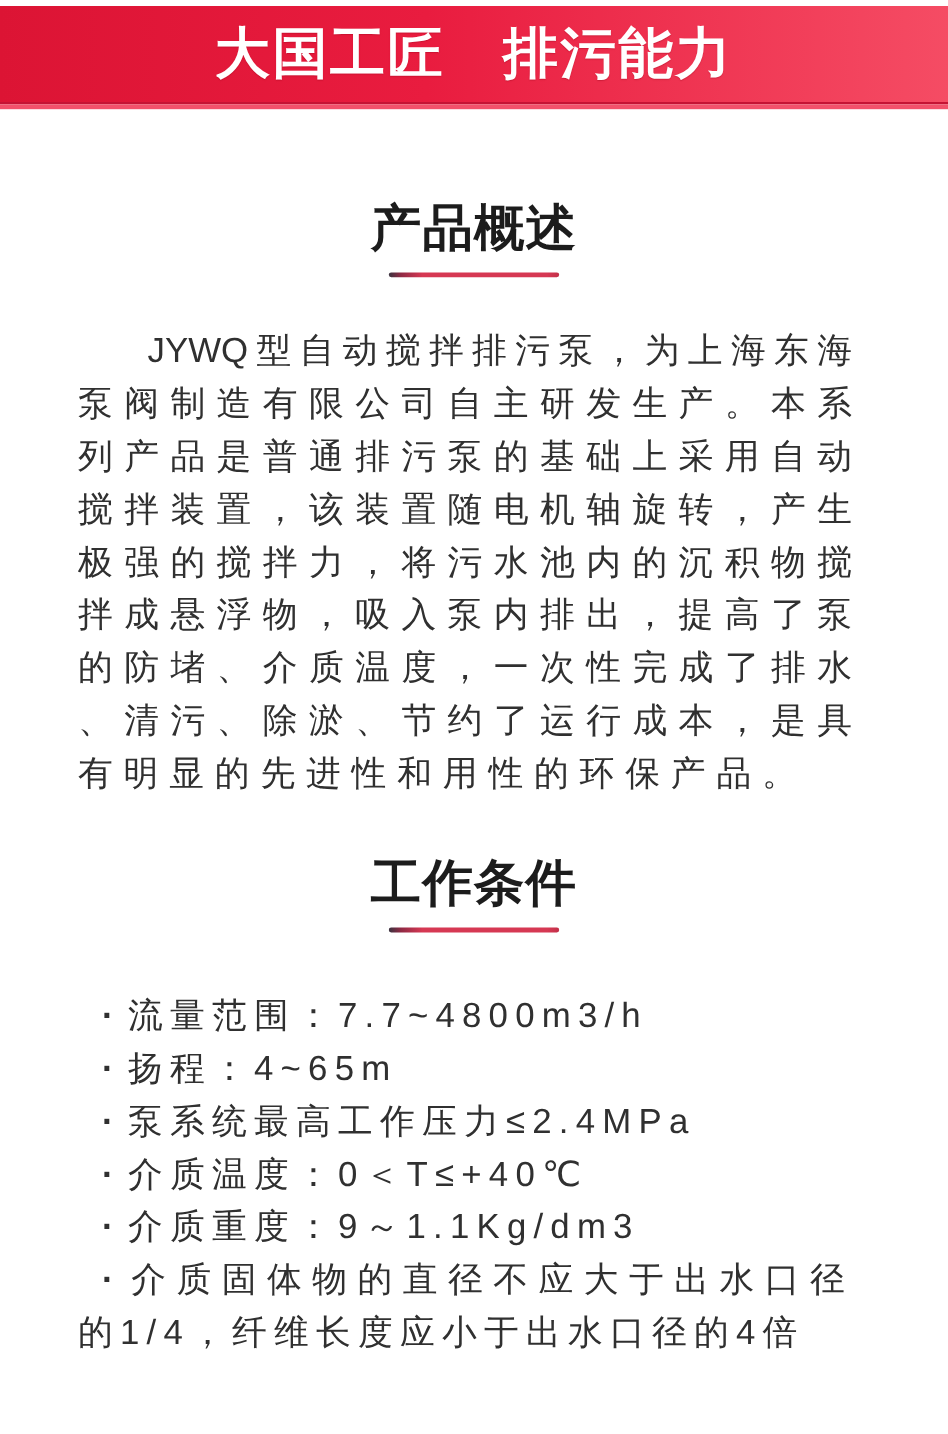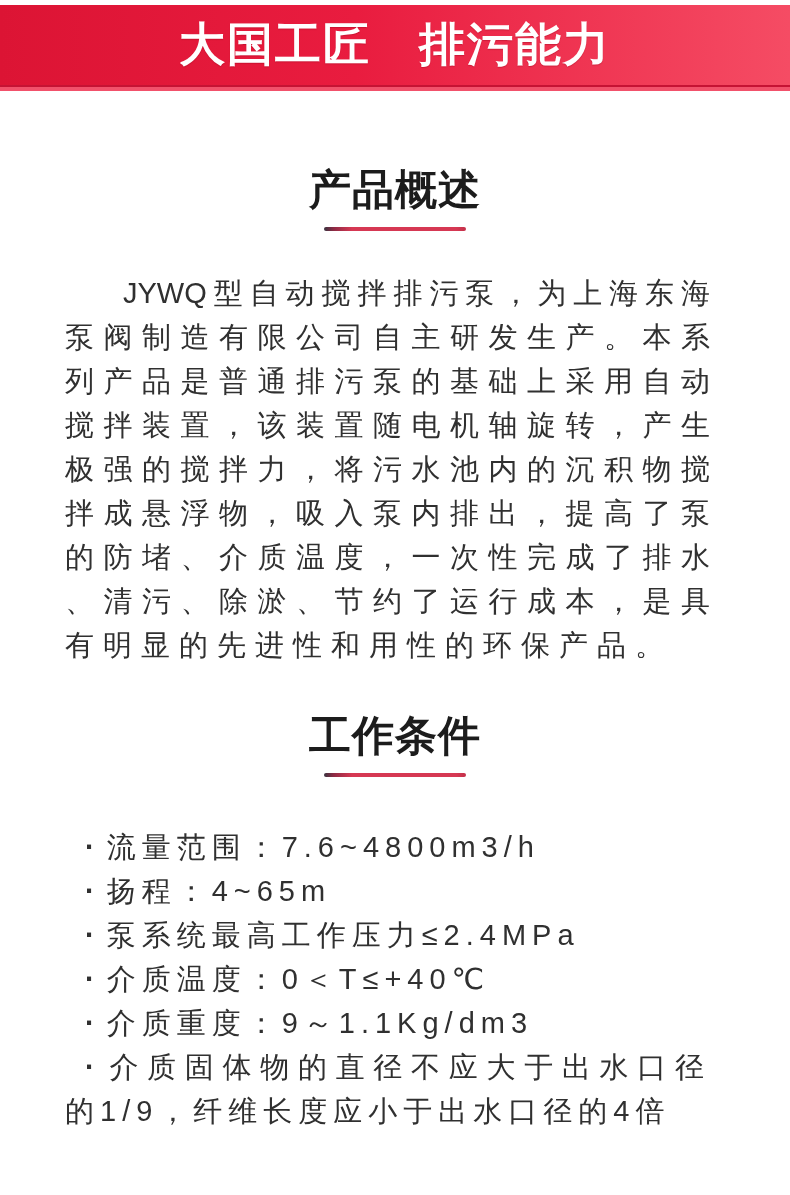--- a/index.html
+++ b/index.html
@@ -98,32 +98,32 @@
     <div class="pline last">有明显的先进性和用性的环保产品。</div>
   </div>
 </section>
 
 <section>
   <h1 class="h h2">工作条件</h1>
   <div class="underline"></div>
 
   <div class="list">
     <div class="li">
-      <span class="dot">·</span><span>流量范围：7.6~4800m3/h</span>
+      <span class="dot">·</span><span>流量范围：7.7~4800m3/h</span>
     </div>
     <div class="li">
       <span class="dot">·</span><span>扬程：4~65m</span>
     </div>
     <div class="li">
       <span class="dot">·</span><span>泵系统最高工作压力≤2.4MPa</span>
     </div>
     <div class="li">
       <span class="dot">·</span><span>介质温度：0＜T≤+40℃</span>
     </div>
     <div class="li">
       <span class="dot">·</span><span>介质重度：9～1.1Kg/dm3</span>
     </div>
     <div class="li stretch">
       <span class="dot">·</span><span>介质固体物的直径不应大于出水口径</span>
     </div>
-    <div class="li cont">的1/9，纤维长度应小于出水口径的4倍</div>
+    <div class="li cont">的1/4，纤维长度应小于出水口径的4倍</div>
   </div>
 </section>
 
 </body></html>

